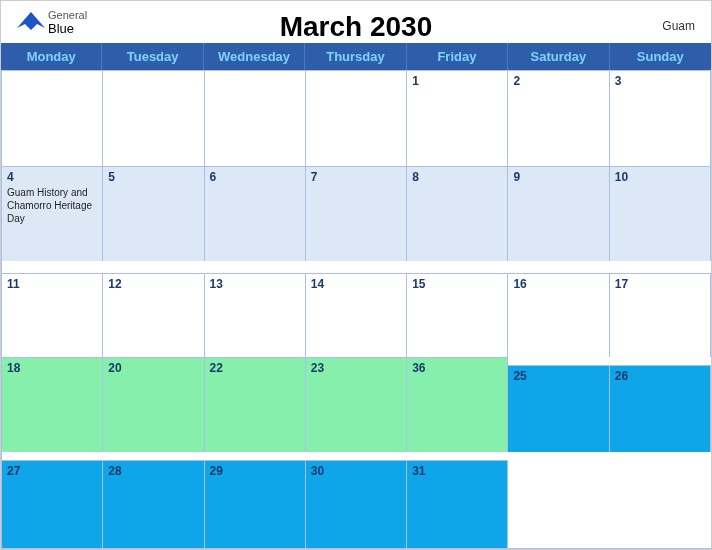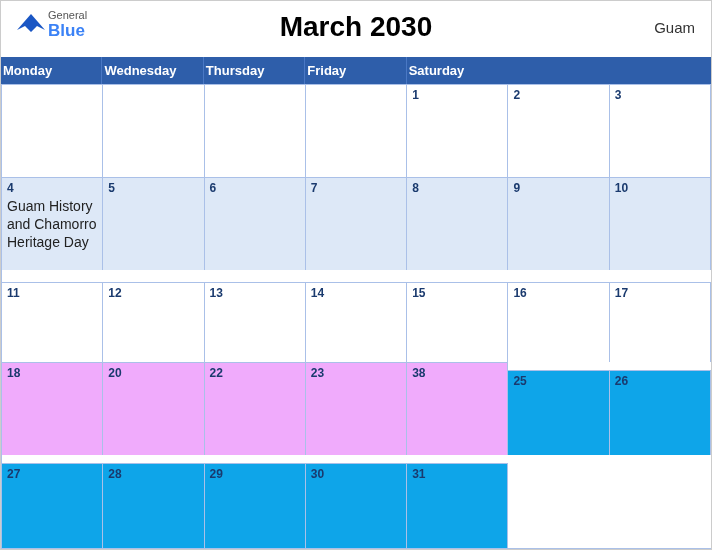--- a/index.html
+++ b/index.html
@@ -15,71 +15,71 @@
       height: 550px;
       background: #fff;
       border: 1px solid #ccc;
       display: flex;
       flex-direction: column;
     }
     .calendar-header {
       display: flex;
       align-items: center;
       justify-content: center;
-      padding: 10px 16px 14px 16px;
+      padding: 10px 16px 0 16px;
       position: relative;
     }
     .logo-area {
       position: absolute;
       left: 16px;
       top: 8px;
       display: flex;
       flex-direction: column;
       align-items: center;
     }
     .logo-text-general {
       font-size: 11px;
       color: #555;
       font-weight: normal;
     }
     .logo-text-blue {
-      font-size: 17px;
-      color: #3b82f6;
-      font-weight: bold;
+      font-size: 13px;
+      color: #000000;
+      font-weight: normal;
     }
     .logo-bird {
       width: 28px;
       height: 22px;
     }
     .logo-container {
       display: flex;
       align-items: center;
       gap: 3px;
     }
     .month-title {
       font-size: 28px;
       color: #000000;
       font-weight: bold;
       text-align: center;
     }
     .region-label {
       position: absolute;
       right: 16px;
       top: 18px;
-      font-size: 15px;
+      font-size: 12px;
       color: #333;
     }
     .day-headers {
       display: grid;
       grid-template-columns: repeat(7, 1fr);
       background: #2e5eaa;
     }
     .day-header {
-      color: #ffffff;
-      text-align: left;
+      color: #7dd3fc;
+      text-align: center;
       padding: 6px 2px;
       font-size: 13px;
       font-weight: bold;
       border-right: 1px solid #4a78c4;
     }
     .day-header:last-child {
       border-right: none;
     }
     .calendar-grid {
       display: grid;
@@ -101,29 +101,29 @@
     .cal-cell.empty {
       background: #fff;
     }
     .date-num {
       font-size: 12px;
       font-weight: bold;
       color: #1a3a6e;
       margin-bottom: 2px;
     }
     .event-text {
-      font-size: 14px;
+      font-size: 10px;
       color: #222;
       line-height: 1.3;
     }
     
     .row1 { background: #fff; }
     .row2 { background: #dde8f7; }
     .row3 { background: #fff; margin-top: 12px; }
-    .row4 { background: #f0abfc; }
+    .row4 { background: #86efac; }
     .row5 { background: #0ea5e9; margin-top: 8px; }
   </style>
 </head>
 <body>
 
 <div class="calendar-wrapper">
   <div class="calendar-header">
     <div class="logo-area">
       <div class="logo-container">
         <div>
@@ -136,24 +136,26 @@
           <div class="logo-text-blue">Blue</div>
         </div>
       </div>
     </div>
     <h1 class="month-title">March 2030</h1>
     <div class="region-label">Guam</div>
   </div>
 
   <div class="day-headers">
     <div class="day-header">Monday</div>
+    <div class="day-header">Tuesday</div>
     <div class="day-header">Wednesday</div>
     <div class="day-header">Thursday</div>
     <div class="day-header">Friday</div>
     <div class="day-header">Saturday</div>
+    <div class="day-header">Sunday</div>
   </div>
 
   <div class="calendar-grid">
 
     <div class="cal-cell row1 empty"></div>
     <div class="cal-cell row1 empty"></div>
     <div class="cal-cell row1 empty"></div>
     <div class="cal-cell row1 empty"></div>
     <div class="cal-cell row1">
         <div class="date-num">1</div>
@@ -216,21 +218,21 @@
     <div class="cal-cell row4">
         <div class="date-num">20</div>
       </div>
     <div class="cal-cell row4">
         <div class="date-num">22</div>
       </div>
     <div class="cal-cell row4">
         <div class="date-num">23</div>
       </div>
     <div class="cal-cell row4">
-        <div class="date-num">38</div>
+        <div class="date-num">36</div>
       </div>
 
     <div class="cal-cell row5">
         <div class="date-num">25</div>
       </div>
     <div class="cal-cell row5">
         <div class="date-num">26</div>
       </div>
     <div class="cal-cell row5">
         <div class="date-num">27</div>

